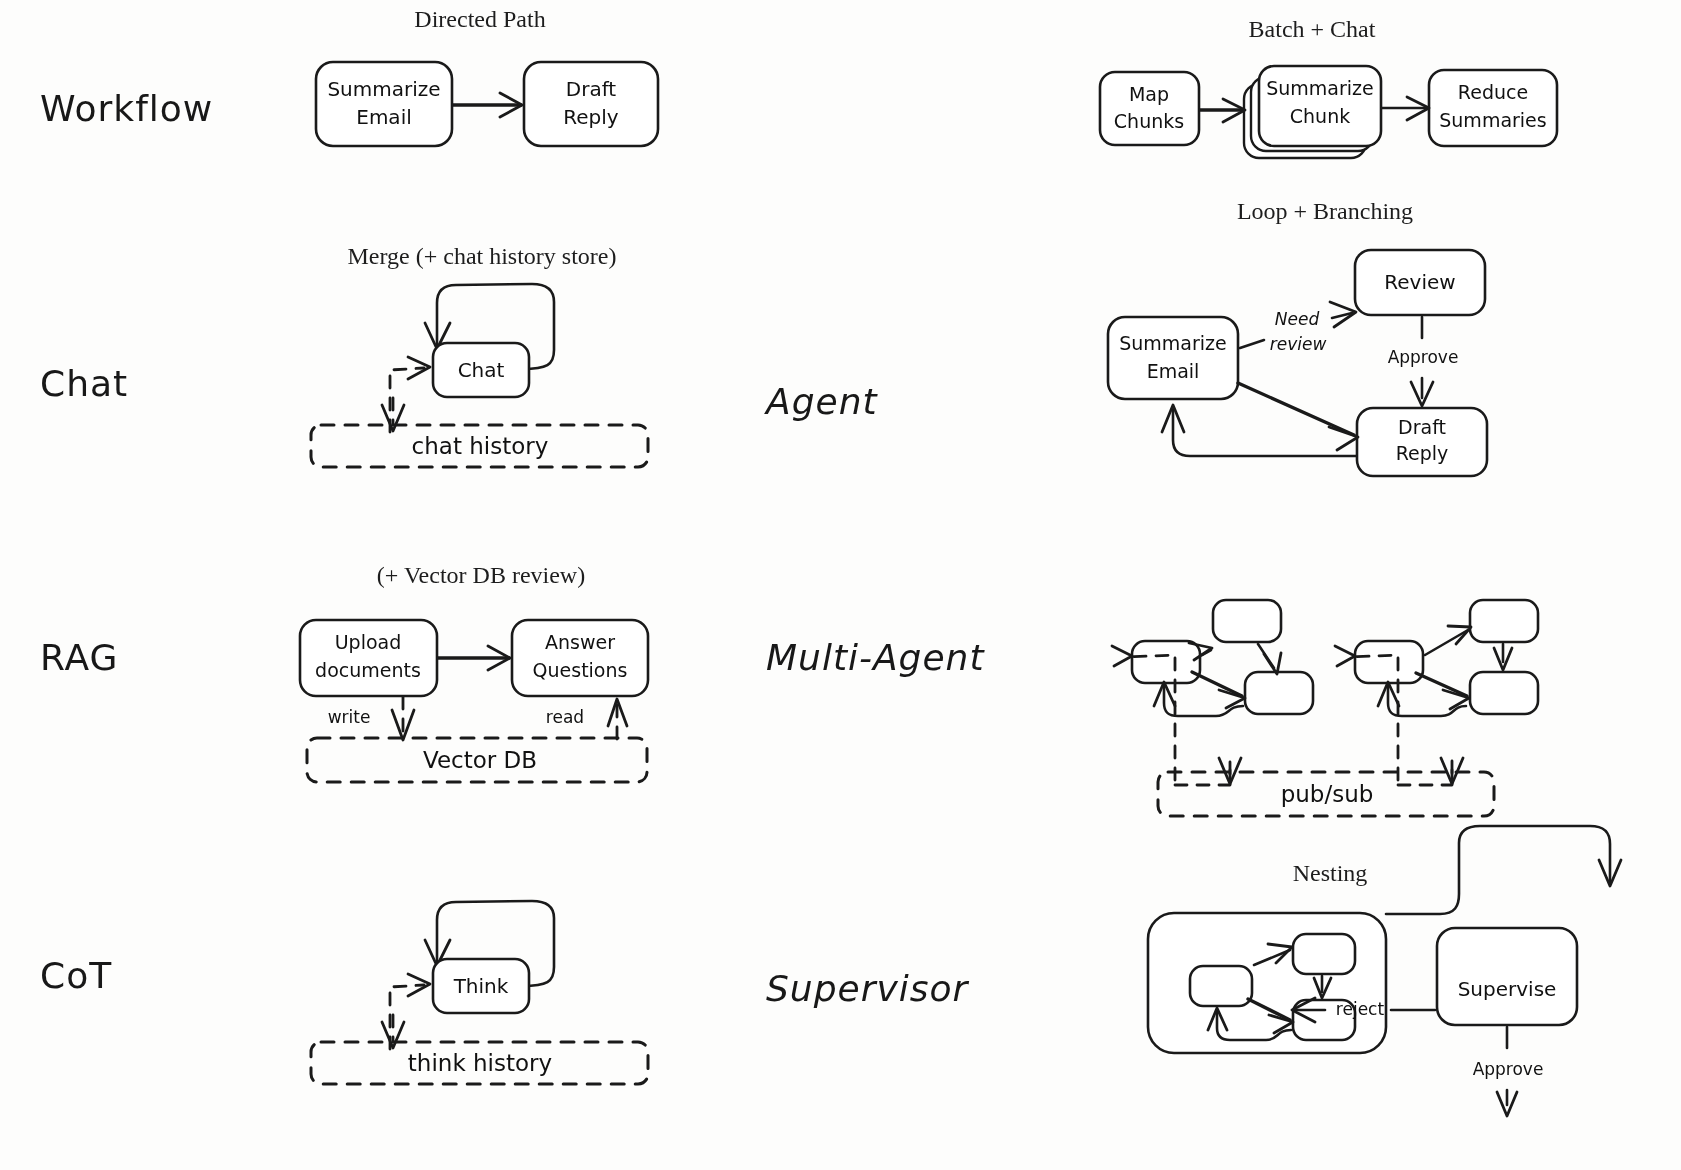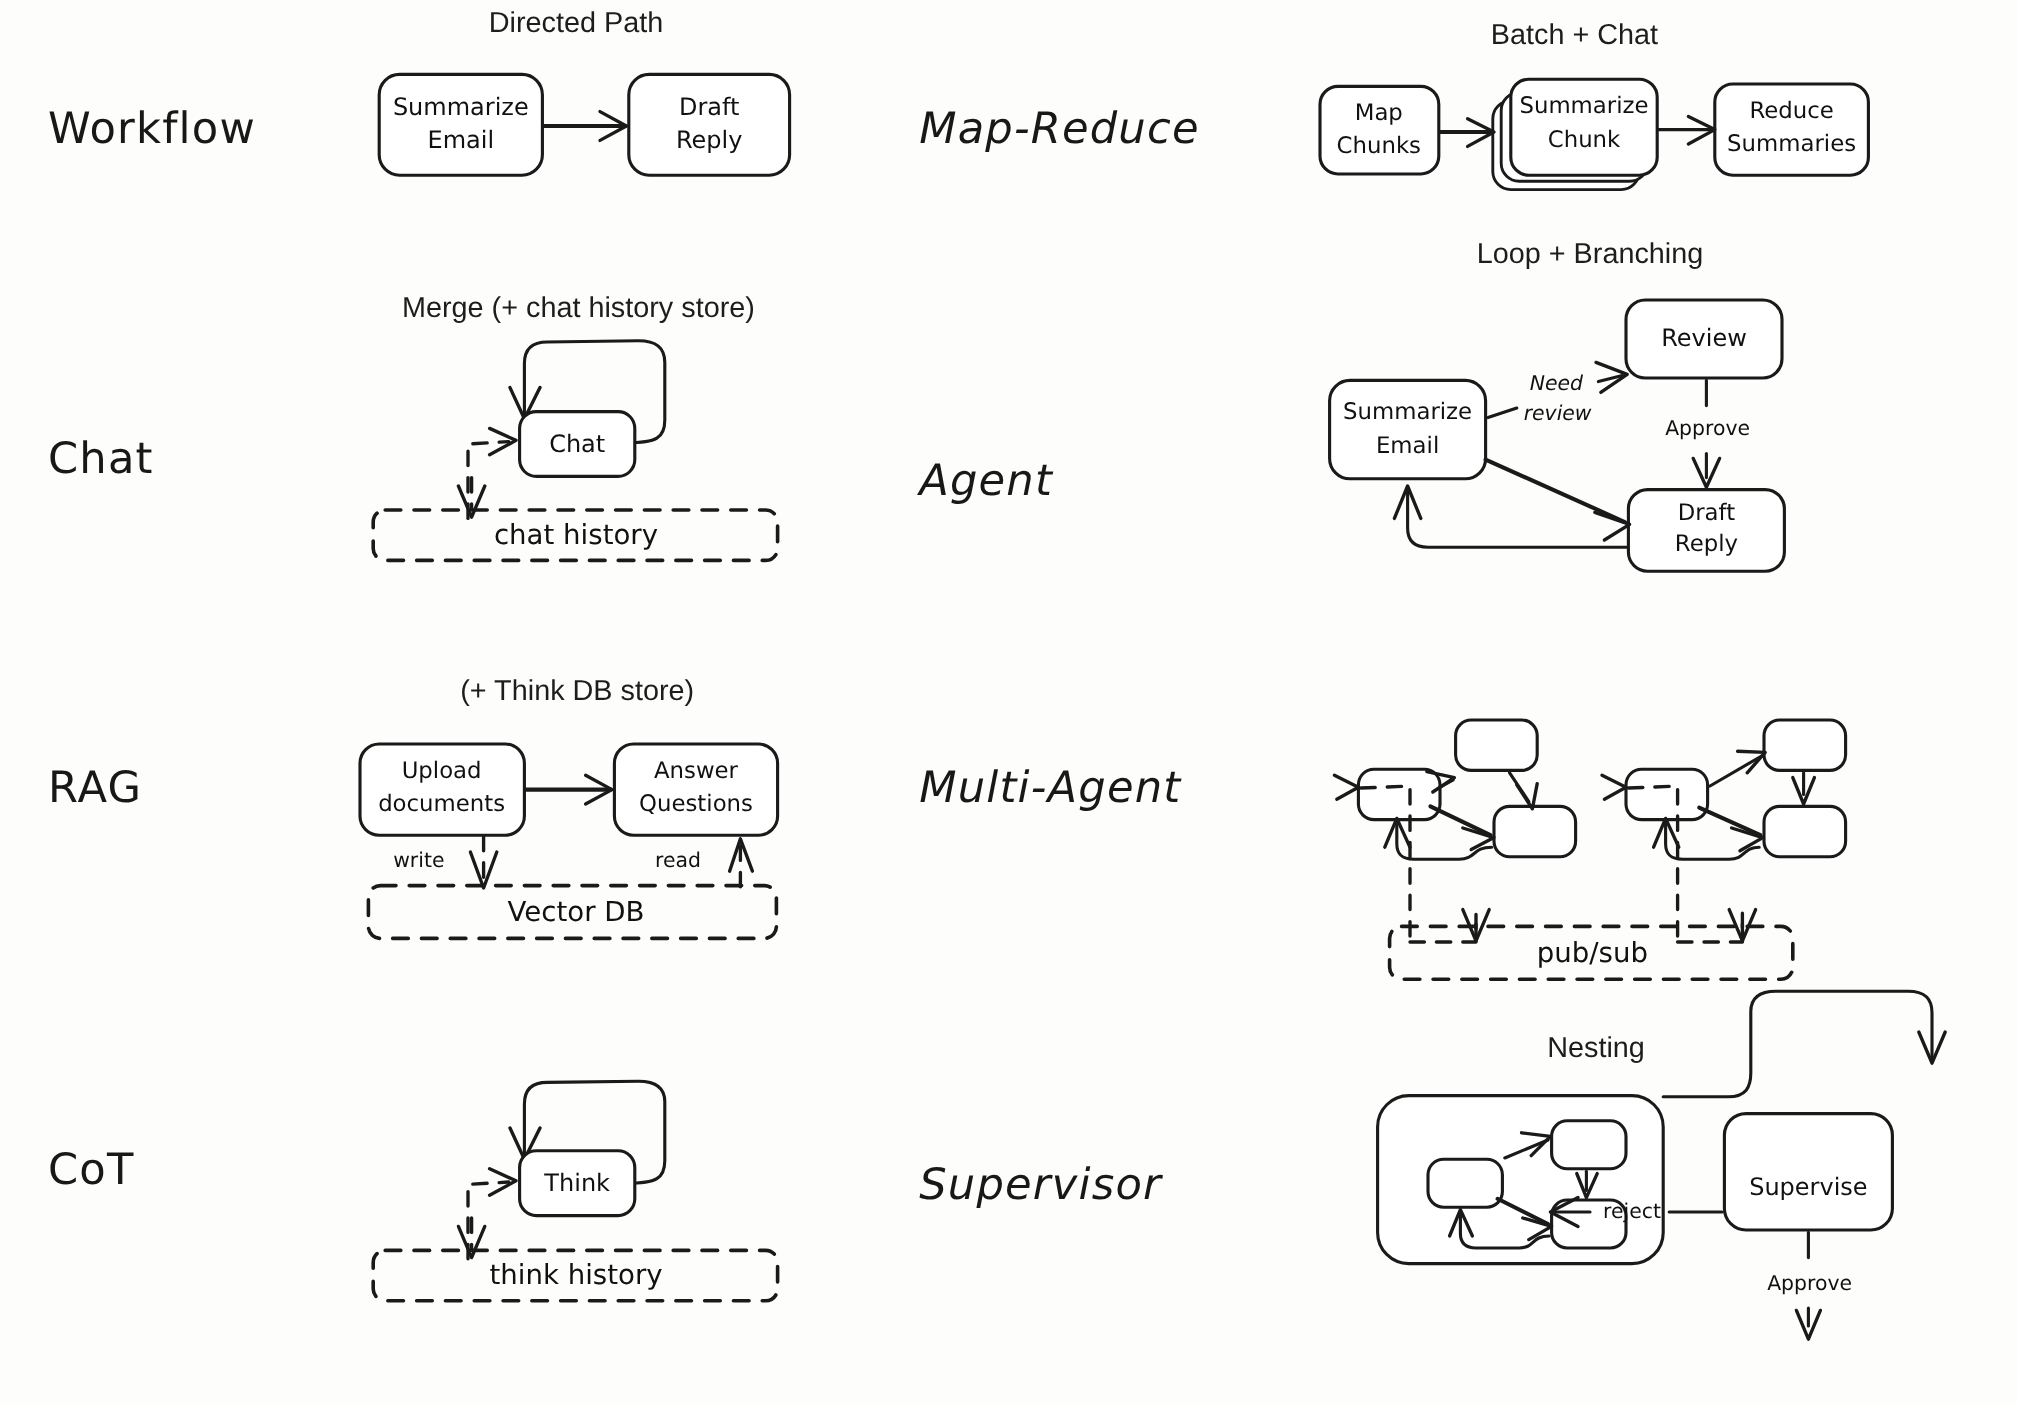--- a/index.html
+++ b/index.html
@@ -4,21 +4,21 @@
 <style>
   html,body{margin:0;padding:0;background:#fdfdfc;}
   body{width:1681px;height:1170px;overflow:hidden;
        font-family:"DejaVu Sans", sans-serif;color:#1d1d1d;}
   #canvas{position:relative;width:1681px;height:1170px;}
   svg.layer{position:absolute;left:0;top:0;width:1681px;height:1170px;overflow:visible;}
   .rowlabel{position:absolute;font-family:"DejaVu Sans",sans-serif;font-size:36px;
             letter-spacing:1px;color:#181818;white-space:nowrap;}
   .rowlabel.left{left:40px;transform:translateY(-50%);}
   .rowlabel.right{left:766px;transform:translateY(-50%);font-style:italic;}
-  .caption{position:absolute;font-family:Liberation Sans, sans-serif;font-size:24px;
+  .caption{position:absolute;font-family:Liberation Serif, serif;font-size:24px;
            color:#1d1d1d;white-space:nowrap;transform:translateX(-50%);}
   .nodetext{font-family:"DejaVu Sans",sans-serif;font-size:20px;fill:#111;
             text-anchor:middle;dominant-baseline:middle;}
   .nodetext.sm{font-size:19px;}
   .storetext{font-family:"DejaVu Sans",sans-serif;font-size:23px;fill:#111;
              text-anchor:middle;dominant-baseline:middle;}
   .edgelabel{font-family:"DejaVu Sans",sans-serif;font-size:17px;fill:#111;
              text-anchor:middle;dominant-baseline:middle;font-style:italic;}
   .edgelabel.up{font-style:normal;}
   .box{fill:#ffffff;stroke:#1a1a1a;stroke-width:2.6;}
@@ -36,30 +36,29 @@
 </head>
 <body>
 
 <div id="canvas">
 
   <div class="rowlabel left" style="top:108px">Workflow</div>
   <div class="rowlabel left" style="top:383px">Chat</div>
   <div class="rowlabel left" style="top:657px">RAG</div>
   <div class="rowlabel left" style="top:975px">CoT</div>
 
-  <div class="rowlabel right" style="top:108px">Map-Reduce</div>
   <div class="rowlabel right" style="top:401px">Agent</div>
   <div class="rowlabel right" style="top:988px">Supervisor</div>
   <div class="rowlabel right" style="top:657px">Multi-Agent</div>
 
   <div class="caption" style="left:480px;top:6px">Directed Path</div>
   <div class="caption" style="left:1312px;top:16px">Batch + Chat</div>
   <div class="caption" style="left:482px;top:243px">Merge (+ chat history store)</div>
   <div class="caption" style="left:1325px;top:198px">Loop + Branching</div>
-  <div class="caption" style="left:481px;top:562px">(+ Think DB store)</div>
+  <div class="caption" style="left:481px;top:562px">(+ Vector DB review)</div>
   <div class="caption" style="left:1330px;top:860px">Nesting</div>
 
   <svg class="layer" viewBox="0 0 1681 1170">
 
     <g>
       <rect class="box" x="316" y="62" width="136" height="84" rx="17" ry="17"></rect>
       <text class="nodetext" x="384" y="90">Summarize</text>
       <text class="nodetext" x="384" y="118">Email</text>
 
       <rect class="box" x="524" y="62" width="134" height="84" rx="17" ry="17"></rect>

